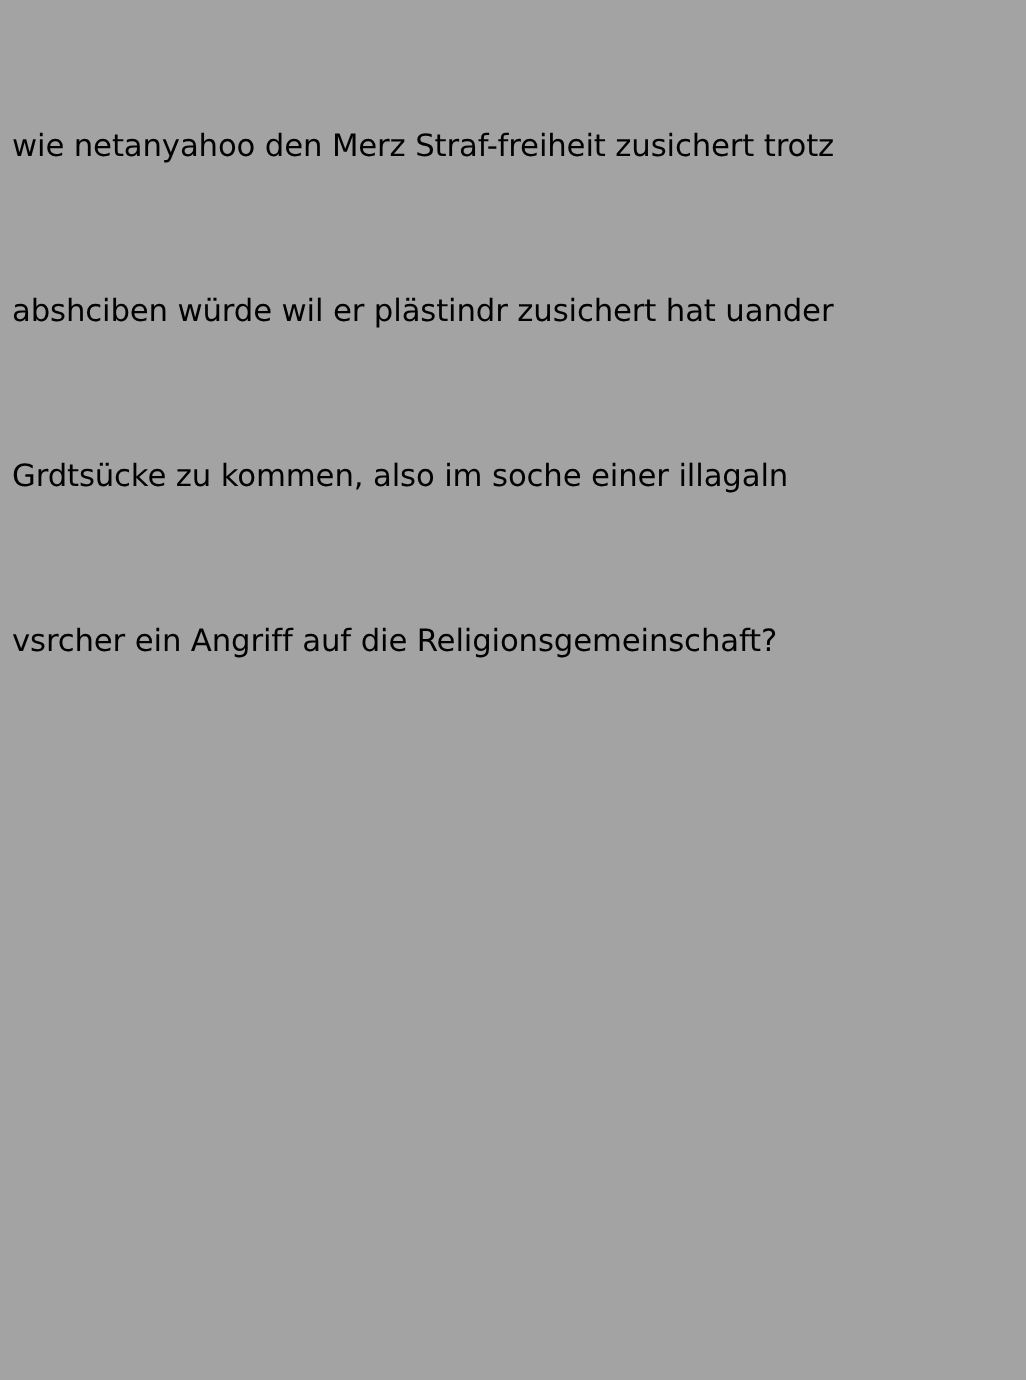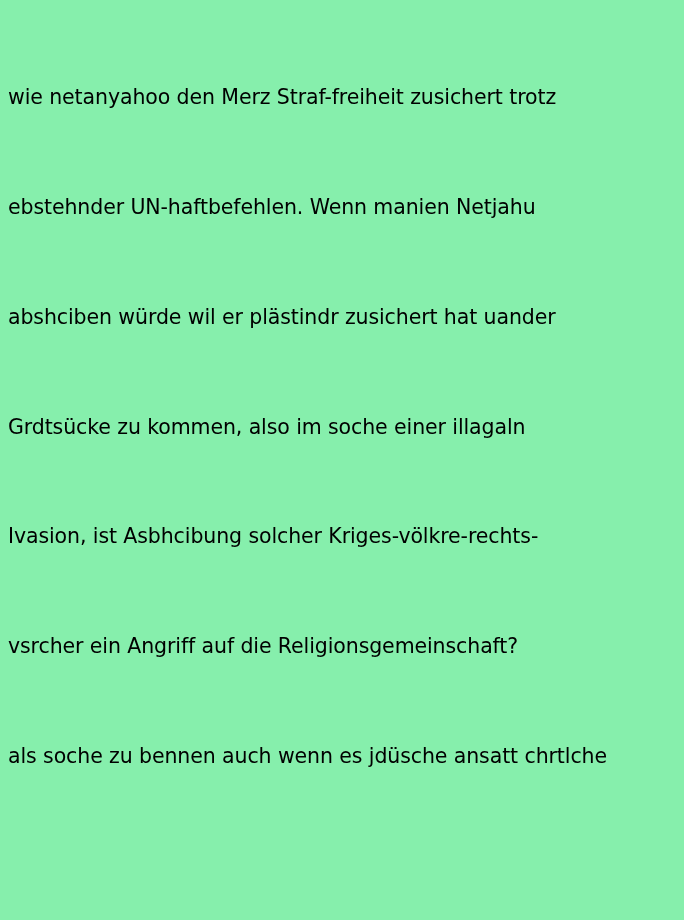--- a/index.html
+++ b/index.html
@@ -11,21 +11,21 @@
     width: 684px;
     height: 920px;
     overflow: hidden;
     font-family: "DejaVu Sans", sans-serif;
   }
   #doc {
     box-sizing: border-box;
     width: 684px;
     height: 920px;
     padding: 6px 8px 0 8px;
-    background: #86efac;
+    background: #a3a3a3;
   }
   .text-block {
     color: #000000;
     font-family: "DejaVu Sans", sans-serif;
     font-size: 20.5px;
     line-height: 36.6px;
     letter-spacing: -0.1px;
     white-space: pre-wrap;
     word-break: normal;
     overflow: hidden;
@@ -36,26 +36,23 @@
     overflow: hidden;
     height: 36.6px;
   }
 </style>
 </head>
 <body>
 
 <div id="doc">
   <div class="text-block">
     <span class="line">wie netanyahoo den Merz Straf-freiheit zusichert trotz</span>
-    <span class="line">ebstehnder UN-haftbefehlen. Wenn manien Netjahu</span>
     <span class="line">abshciben würde wil er plästindr zusichert hat uander</span>
     <span class="line">Grdtsücke zu kommen, also im soche einer illagaln</span>
-    <span class="line">Ivasion, ist Asbhcibung solcher Kriges-völkre-rechts-</span>
     <span class="line">vsrcher ein Angriff auf die Religionsgemeinschaft?</span>
-    <span class="line">als soche zu bennen auch wenn es jdüsche ansatt chrtlche</span>
     
     
     
     
     
     
     
     
     
     

